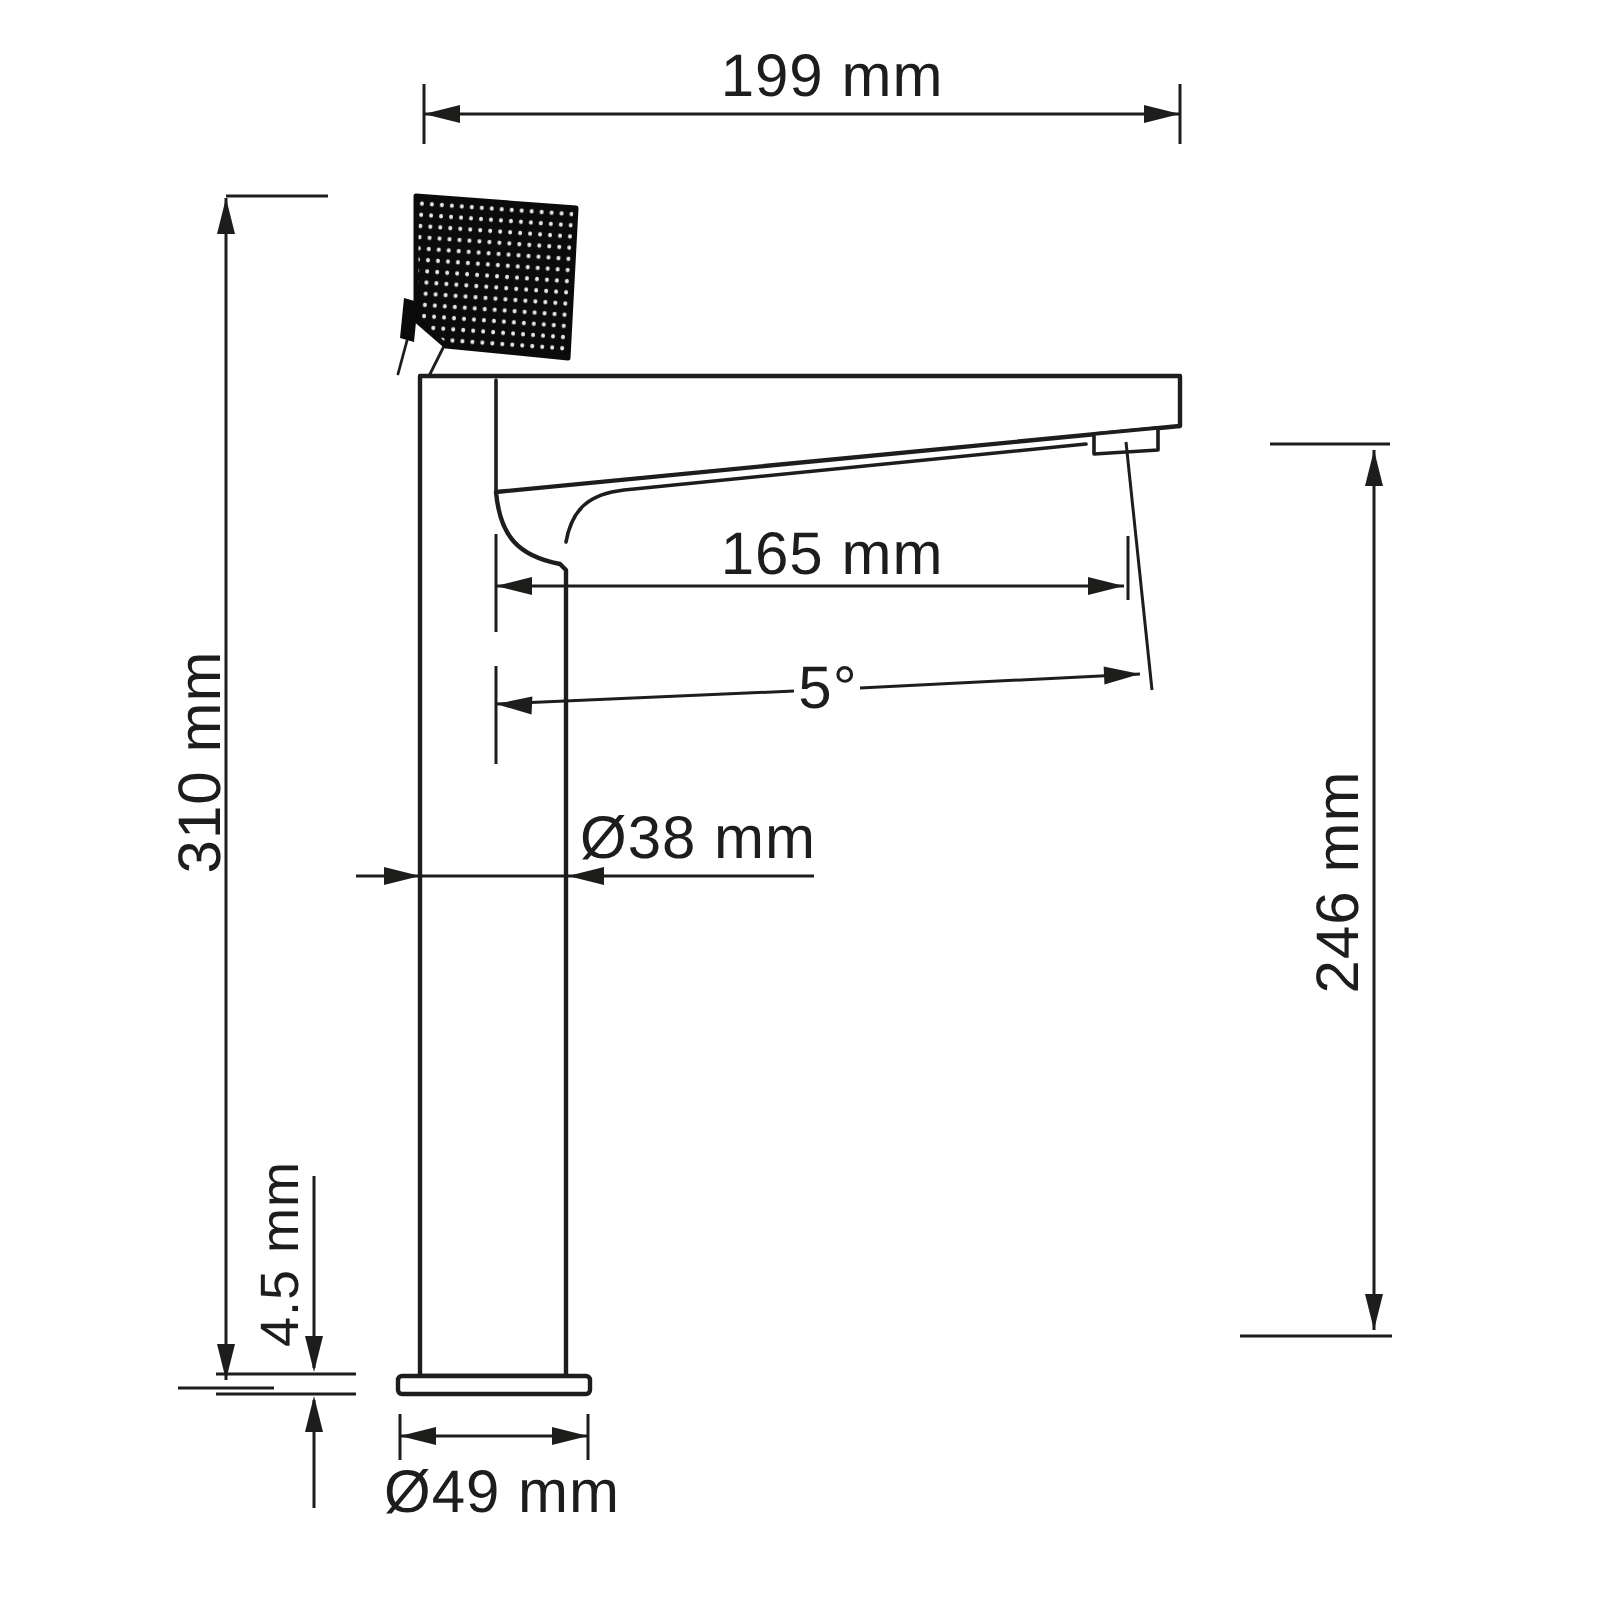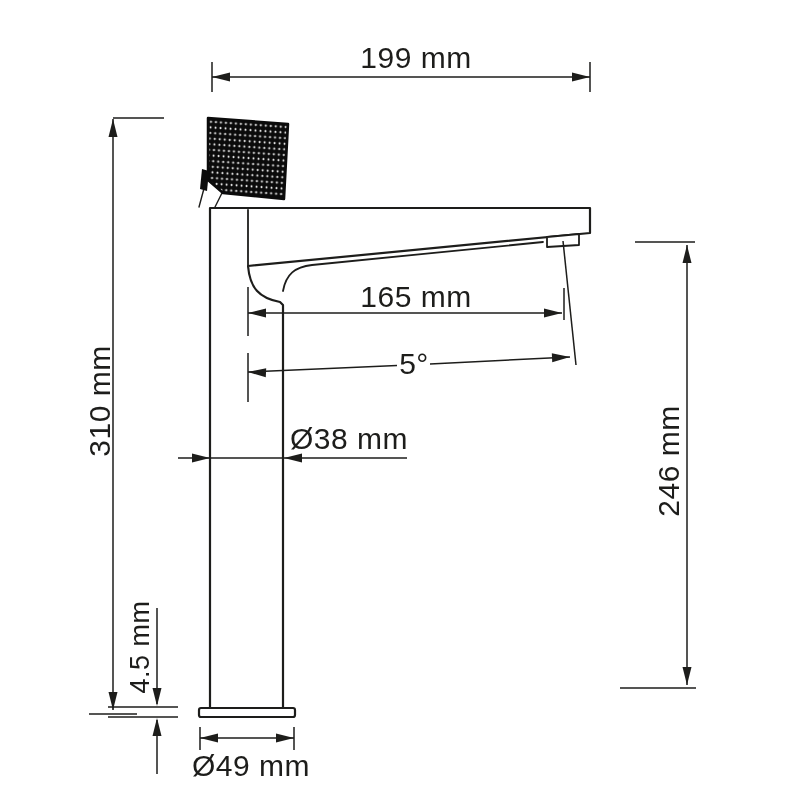--- a/index.html
+++ b/index.html
@@ -8,21 +8,20 @@
     background: #ffffff;
     width: 800px;
     height: 800px;
     overflow: hidden;
   }
   .stage {
     position: relative;
     width: 800px;
     height: 588px;
     background: #ffffff;
-    margin-top: 20px;
   }
   svg { display: block; }
   .dim-text {
     font-family: "Liberation Sans", sans-serif;
     font-size: 30px;
     font-weight: 400;
     letter-spacing: 0.5px;
     fill: #1d1d1b;
   }
   .dim-text.small { font-size: 27px; }

